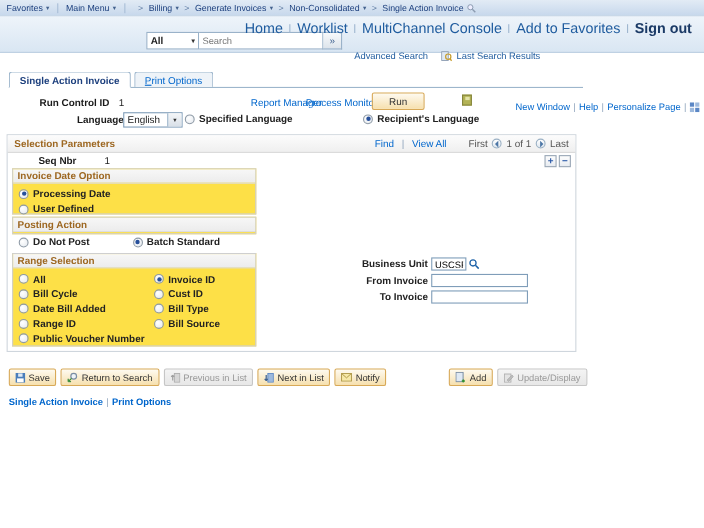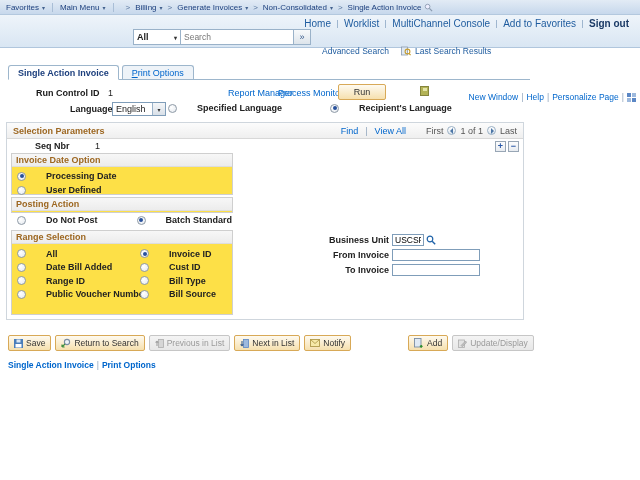--- a/index.html
+++ b/index.html
@@ -30,21 +30,21 @@
   .search{position:absolute;left:133px;top:14px;height:16px;display:flex;align-items:stretch;}
   .scope{width:40px;border:1px solid #9ab2c9;background:#fff;display:flex;align-items:center;
          justify-content:space-between;padding:0 3px;font-weight:bold;cursor:pointer;}
   .scope .caret{color:#333;}
   .sinput{width:106px;border:1px solid #9ab2c9;border-left:none;padding:0 3px;font-size:8.5px;
           font-family:"Liberation Sans",sans-serif;outline:none;}
   .sinput::placeholder{color:#767676;}
   .go{width:16px;border:1px solid #9ab2c9;border-left:none;background:linear-gradient(#f7f9fb,#dde4eb);
       color:#35598a;display:flex;align-items:center;justify-content:center;cursor:pointer;font-size:9px;}
   .go::before{content:"»";}
-  .toplinks{position:absolute;right:5px;top:3px;display:flex;align-items:center;font-size:10px;}
+  .toplinks{position:absolute;right:5px;top:3px;display:flex;align-items:center;font-size:13px;}
   .toplinks a{color:#1e5b9e;margin:0 6px;}
   .signout{font-weight:bold;color:#1b3a66 !important;}
   .vline2{width:1px;height:8px;background:#9fb6cf;}
   .searchlinks{position:absolute;left:322px;top:31px;display:flex;align-items:center;gap:4px;font-size:8.5px;}
   .searchlinks a{color:#1e5b9e;}
 
   
   .pagebar{position:absolute;right:4px;top:52px;display:flex;align-items:center;font-size:8.5px;margin-top:40px;}
   .pagebar a{color:#0066cc;}
 
@@ -68,21 +68,21 @@
                border:1px solid #85853d;box-sizing:border-box;}
   .ico-process::after{content:"";display:block;width:4px;height:3px;margin:1px auto 0;background:#e4e4a8;}
   .sel{border:1px solid #7f9db9;background:#fff;display:flex;align-items:stretch;height:14px;
        box-sizing:border-box;cursor:pointer;}
   .sel .val{flex:1;padding:0 3px;line-height:12px;}
   .dbtn{width:12px;background:linear-gradient(#f4f6f8,#d9e0e8);border-left:1px solid #9ab2c9;
         display:flex;align-items:center;justify-content:center;font-size:6px;color:#333;}
   .dbtn::before{content:"▾";}
 
   
-  .optrow{display:flex;align-items:center;gap:20px;}
+  .optrow{display:flex;align-items:center;gap:4px;}
   .rb{width:9px;height:9px;border:1px solid #8e9aa6;border-radius:50%;
       background:radial-gradient(circle at 35% 35%,#fff,#e3e8ee);display:inline-block;
       position:relative;flex:0 0 9px;box-sizing:border-box;cursor:pointer;}
   .rb.on::after{content:"";position:absolute;left:1.5px;top:1.5px;width:4px;height:4px;
       border-radius:50%;background:#27509b;}
   .optlbl{font-weight:bold;color:#222;cursor:pointer;}
 
   
   .selbox{position:absolute;left:6px;top:122px;width:518px;height:198px;box-sizing:border-box;
           border:1px solid #cfd6dd;background:#fff;}
@@ -308,20 +308,24 @@
 
     <div class="g g3">
       <div class="ghead">Range Selection</div>
       <div class="g3col c1">
         <div class="optrow">
           <span class="rb"></span>
           <span class="optlbl">All</span>
         </div>
         <div class="optrow">
           <span class="rb"></span>
+          <span class="optlbl">Bill Cycle</span>
+        </div>
+        <div class="optrow">
+          <span class="rb"></span>
           <span class="optlbl">Date Bill Added</span>
         </div>
         <div class="optrow">
           <span class="rb"></span>
           <span class="optlbl">Range ID</span>
         </div>
         <div class="optrow">
           <span class="rb"></span>
           <span class="optlbl">Public Voucher Number</span>
         </div>

